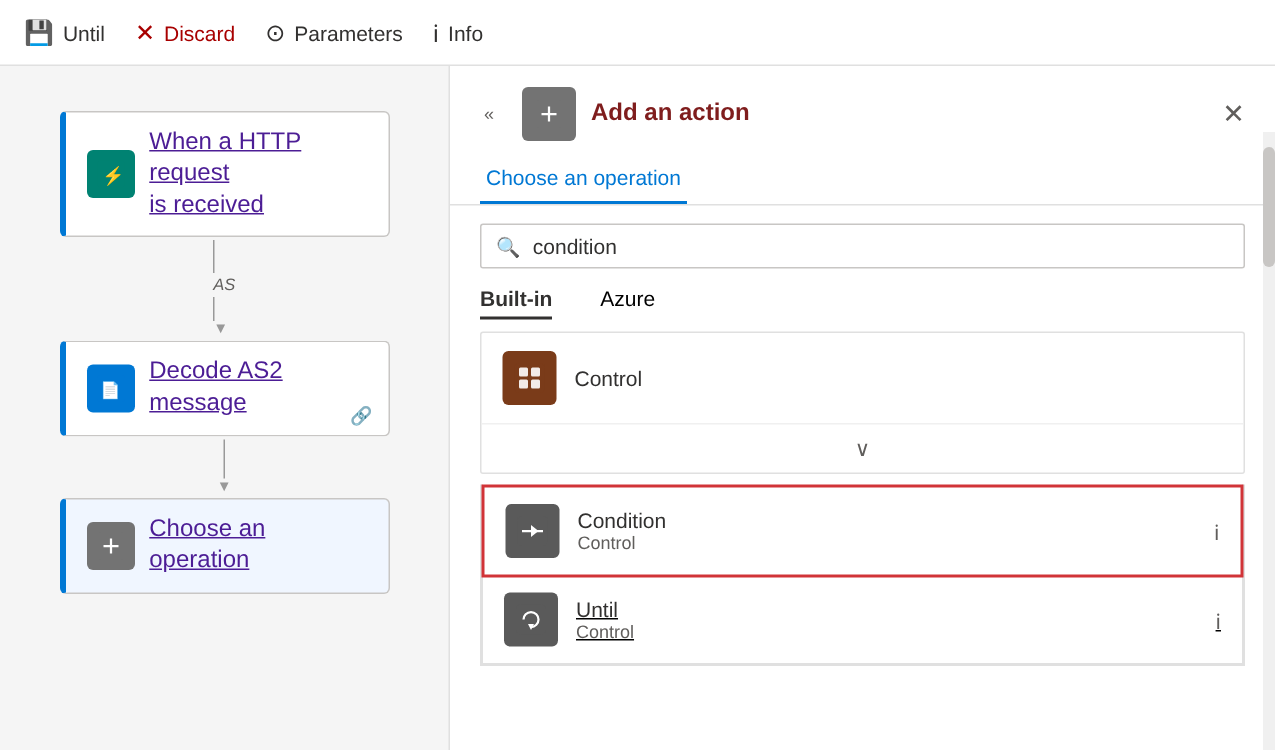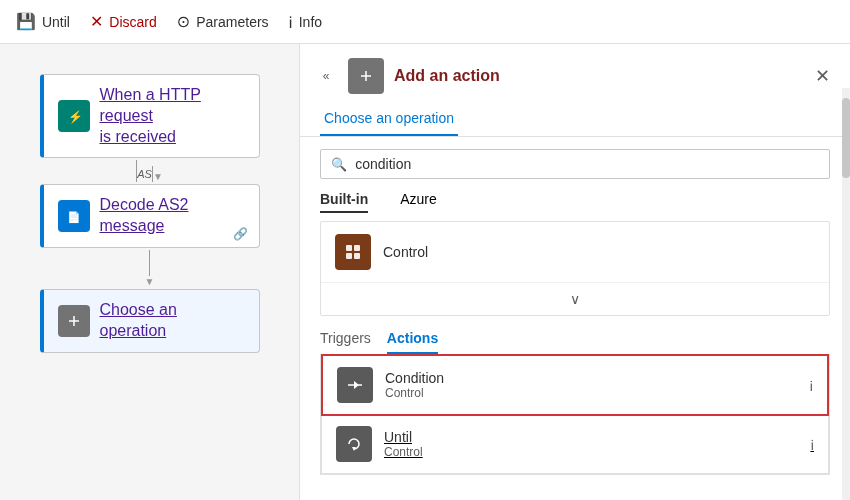--- a/index.html
+++ b/index.html
@@ -360,21 +360,21 @@
     <div class="flow-node http-node">
       <div class="flow-node-icon teal">
         <svg width="18" height="18" viewBox="0 0 18 18" fill="none">
           <rect width="18" height="18" rx="2" fill="#008272"></rect>
           <text x="3" y="14" font-size="12" fill="white" font-family="Arial">⚡</text>
         </svg>
       </div>
       <div class="flow-node-text">When a HTTP request<br>is received</div>
     </div>
 
-    <div style="display:flex;flex-direction:row;align-items:flex-end;margin:2px 0;">
+    <div style="display:flex;flex-direction:column;align-items:flex-start;margin:2px 0;">
       <div style="width:1px;height:22px;background:#999;"></div>
       <div style="color:#605e5c;font-size:11px;margin:2px 0;font-style:italic;">AS</div>
       <div style="width:1px;height:16px;background:#999;"></div>
       <div style="color:#999;font-size:10px;">▼</div>
     </div>
 
     <div class="flow-node decode-node">
       <div class="flow-node-icon blue">
         <svg width="18" height="18" viewBox="0 0 18 18">
           <rect width="18" height="18" rx="2" fill="#0078d4"></rect>
@@ -453,24 +453,20 @@
         </div>
         <div class="result-text">
           <div class="result-name">Control</div>
         </div>
       </div>
 
       <div class="expand-btn">∨</div>
     </div>
 
     <div class="action-section">
-      <div class="action-tabs">
-        <div class="action-tab">Triggers</div>
-        <div class="action-tab active">Actions</div>
-      </div>
       <div class="action-list">
 
         <div class="action-item selected" style="border:2px solid #d13438;">
           <div class="result-icon dark-gray" style="background:#5a5a5a; width:36px; height:36px; border-radius:4px; display:flex; align-items:center; justify-content:center;">
             <svg width="20" height="20" viewBox="0 0 20 20">
               <rect width="20" height="20" rx="3" fill="#5a5a5a"></rect>
               <line x1="3" y1="10" x2="9" y2="10" stroke="white" stroke-width="1.5"></line>
               <line x1="11" y1="10" x2="17" y2="10" stroke="white" stroke-width="1.5"></line>
               <polygon points="9,6 9,14 14,10" fill="white"></polygon>
             </svg>

